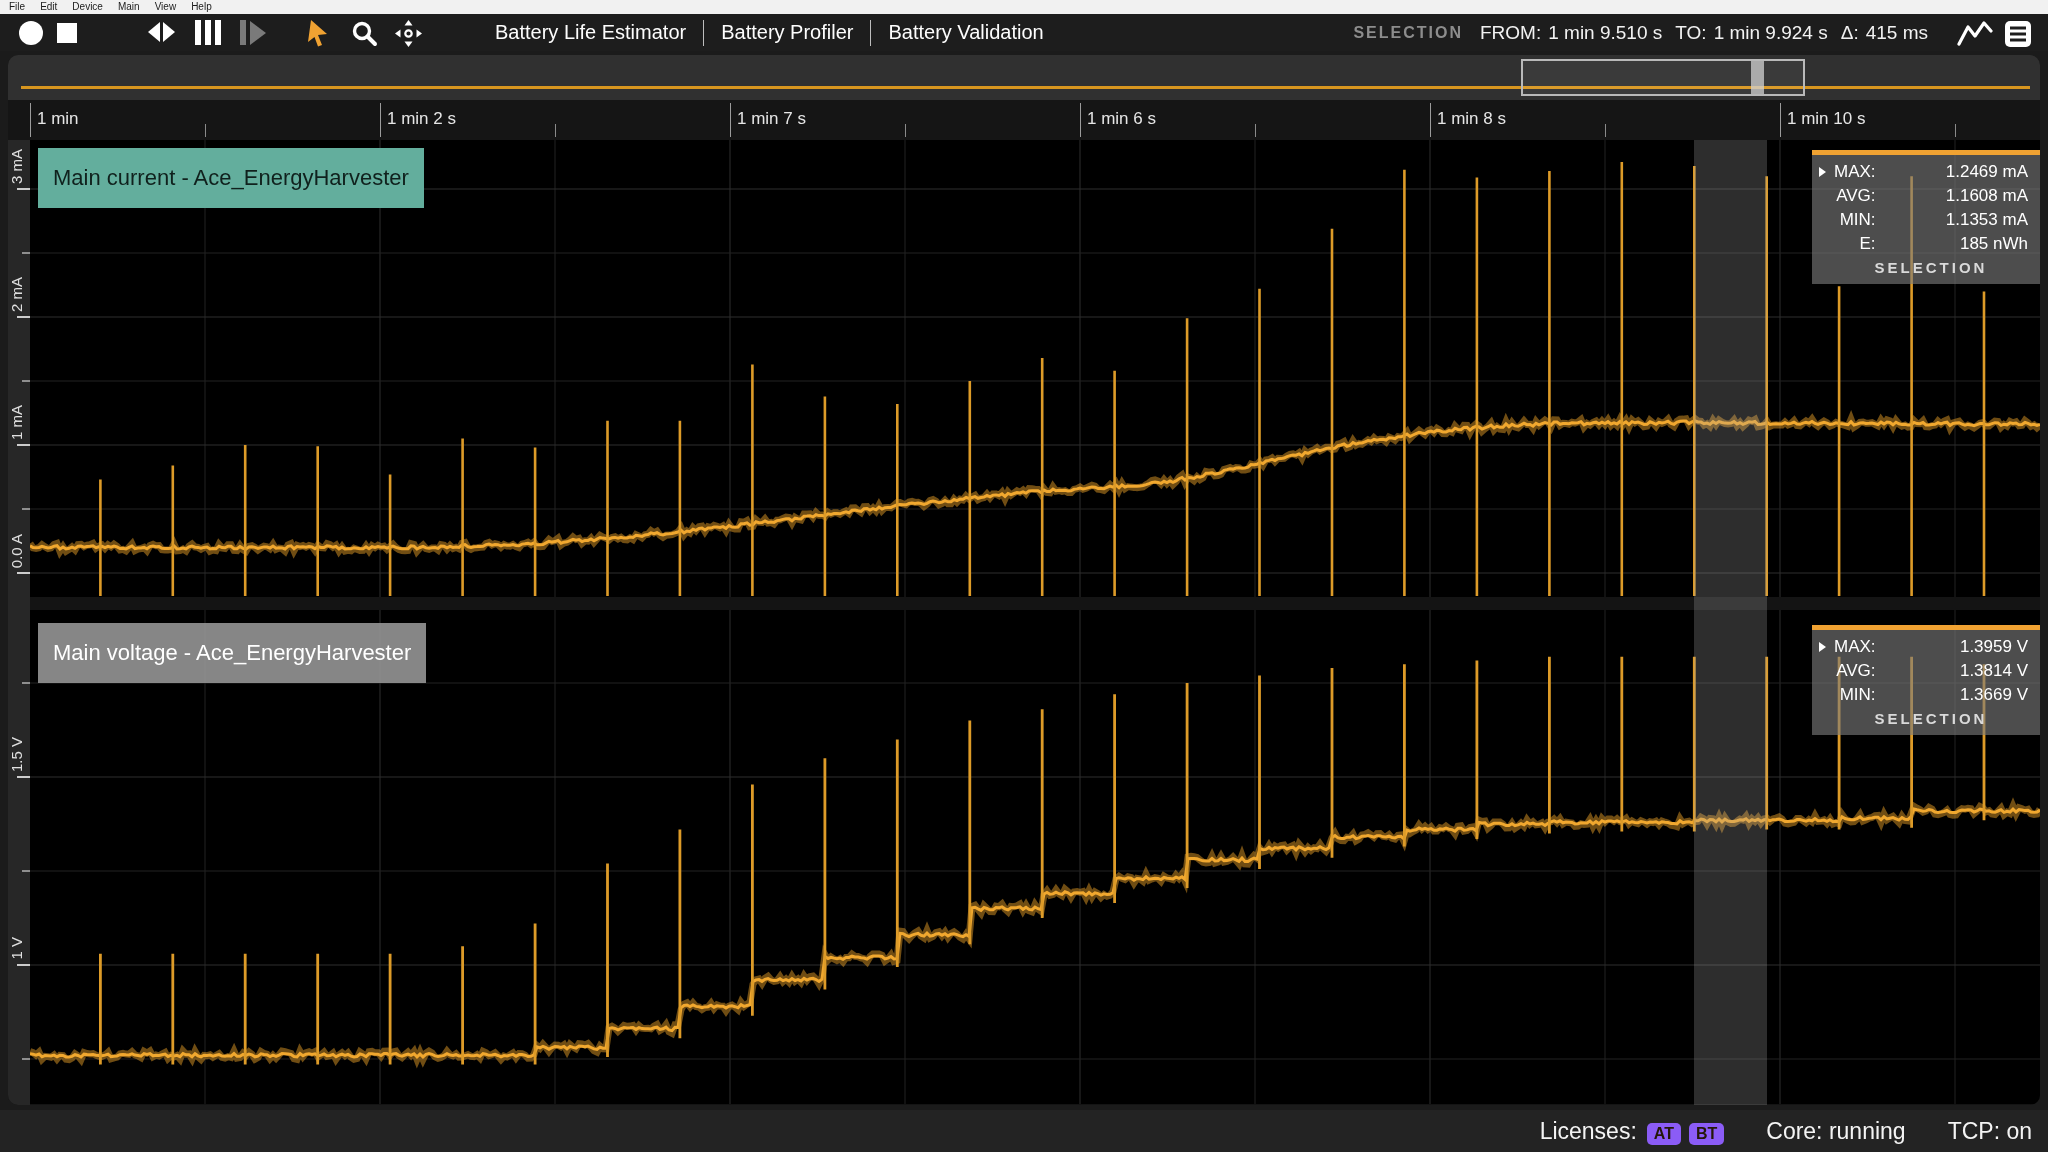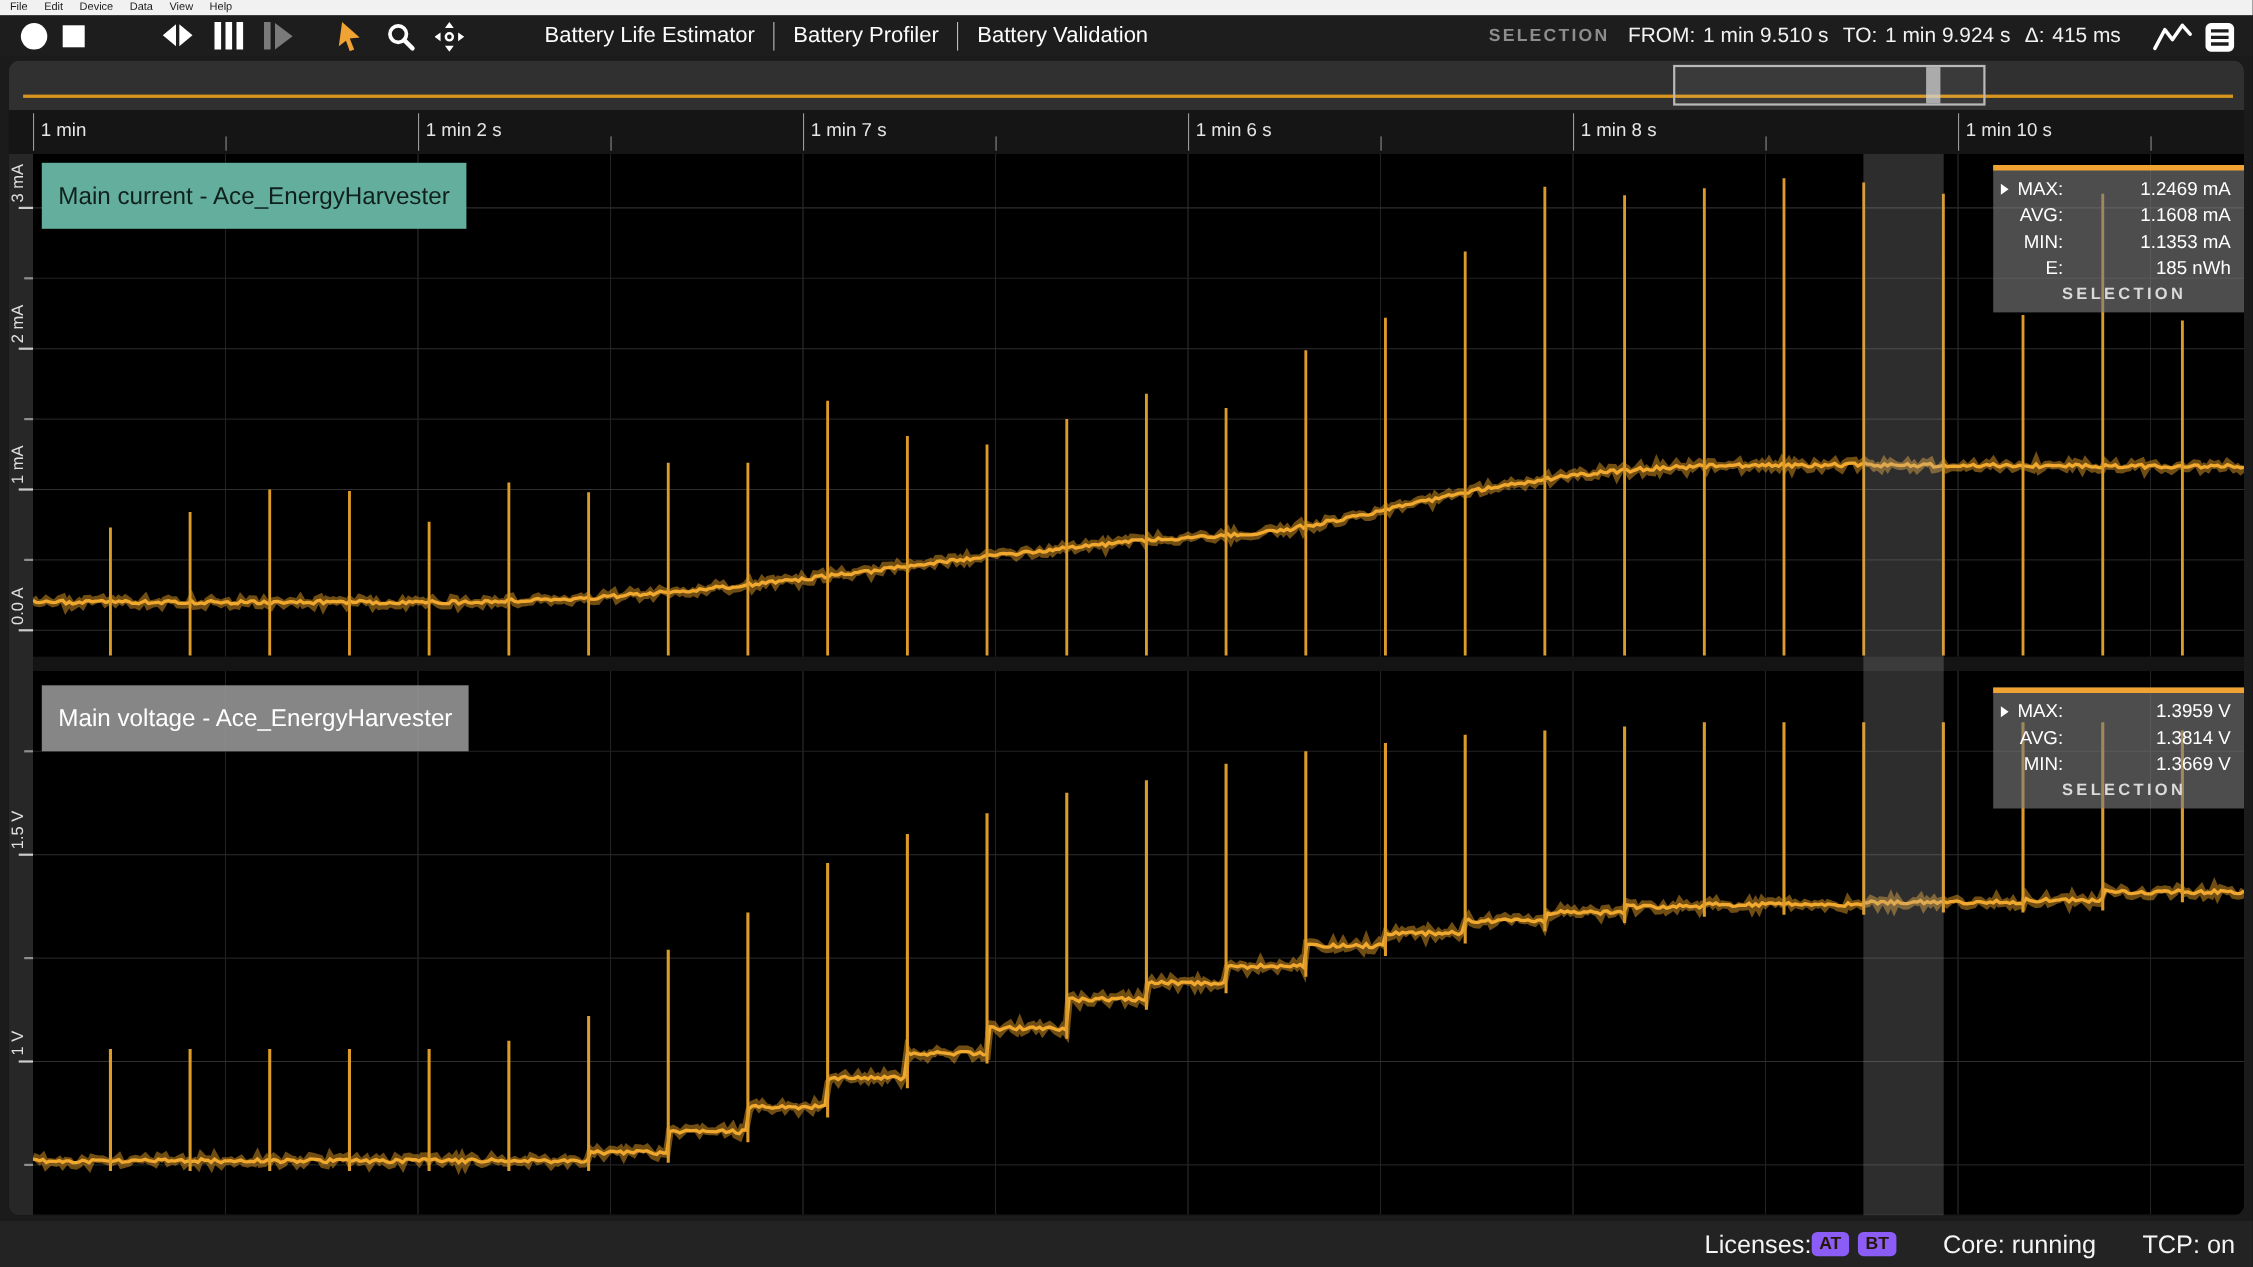--- a/index.html
+++ b/index.html
@@ -66,31 +66,31 @@
   .tickmin{position:absolute;width:1px;background:#8a8a8a;top:24px;height:13px;}
   .ticklab{position:absolute;top:9px;font-size:17px;color:#e6e6e6;white-space:nowrap;}
   .ylab{position:absolute;left:0;width:21px;color:#e0e0e0;font-size:15px;
     writing-mode:vertical-rl;transform:rotate(180deg);text-align:center;white-space:nowrap;}
   .ymaj{position:absolute;left:9px;width:13px;height:2px;background:#cdcdcd;}
   .ymin{position:absolute;left:14px;width:8px;height:2px;background:#8f8f8f;}
   
   .statusbar{position:absolute;left:0;bottom:0;width:100%;height:42px;background:#232323;
     display:flex;align-items:center;justify-content:flex-end;gap:42px;padding-right:16px;box-sizing:border-box;z-index:30;}
   .statusbar .txt{font-size:23px;color:#f4f4f4;white-space:nowrap;}
-  .licgrp{display:flex;align-items:center;}
+  .licgrp{display:flex;align-items:flex-end;gap:10px;}
   .badge{background:#8b5cf6;color:#241708;font-weight:bold;font-size:16px;padding:2px 7px;border-radius:5px;}
 </style>
 </head>
 <body>
 
 <div class="menubar" id="menubar">
     <span>File</span>
     <span>Edit</span>
     <span>Device</span>
-    <span>Data</span>
+    <span>Main</span>
     <span>View</span>
     <span>Help</span>
   </div>
 
 <div class="toolbar">
   <div class="tb-abs rec-btn"></div>
   <div class="tb-abs stop-btn"></div>
   <div class="tb-abs fit-icon">
       <span class="tl"></span>
       <span class="tr"></span>

